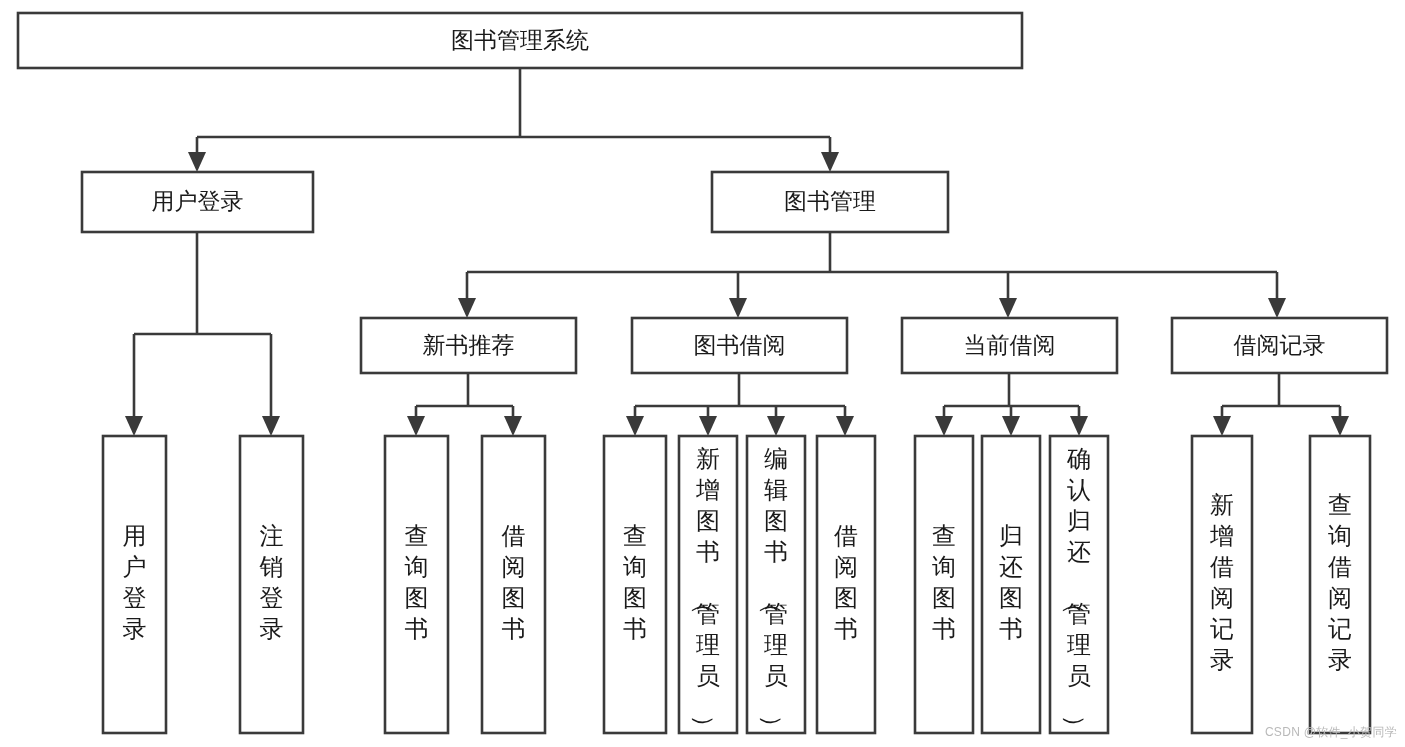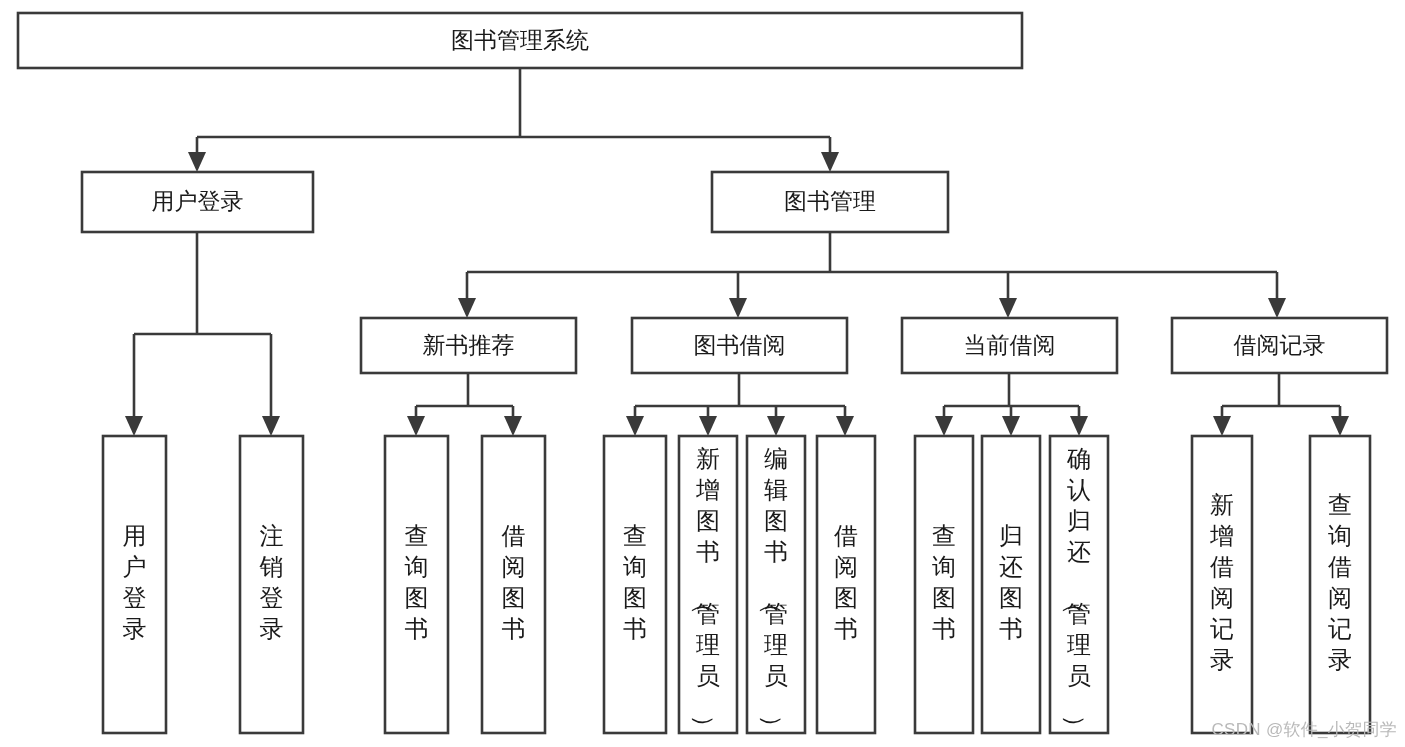--- a/index.html
+++ b/index.html
@@ -51,21 +51,21 @@
   }
   .arrow-head {
     fill: #3a3a3a;
     stroke: none;
   }
   .watermark {
     position: absolute;
     right: 8px;
     bottom: 6px;
     font-family: "Liberation Sans", "DejaVu Sans", sans-serif;
-    font-size: 17px;
+    font-size: 12px;
     color: #b9b9b9;
     white-space: nowrap;
     letter-spacing: 0.3px;
   }
 </style>
 </head>
 <body>
 
 <div id="diagram-root">
   <svg class="diagram" viewBox="0 0 1405 747">

